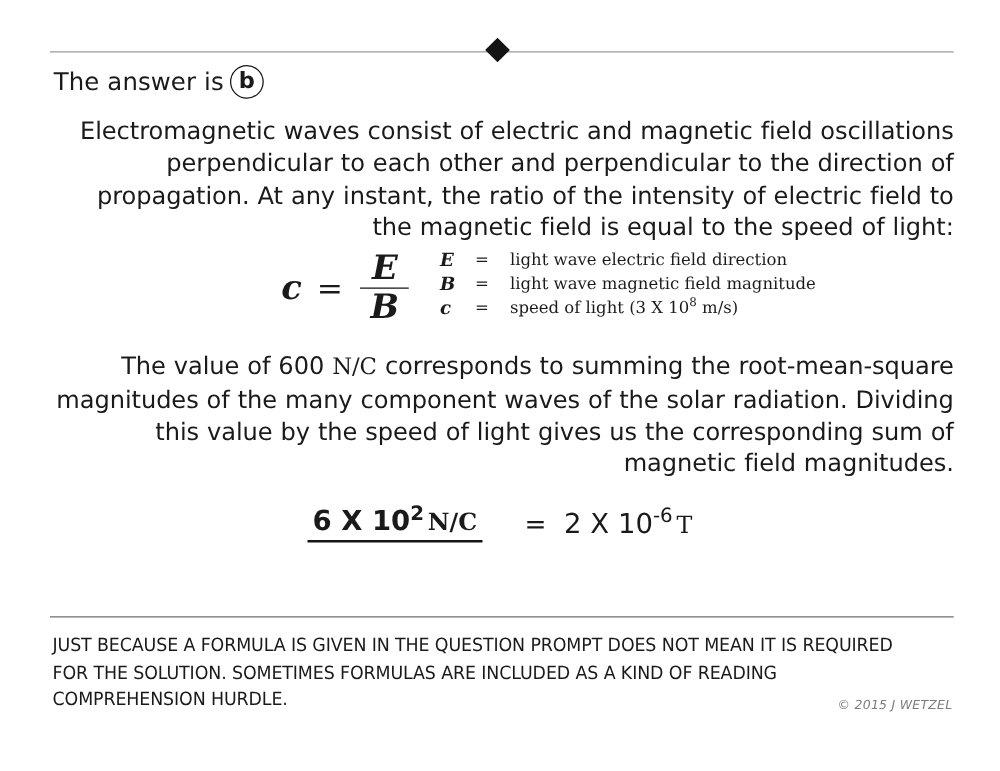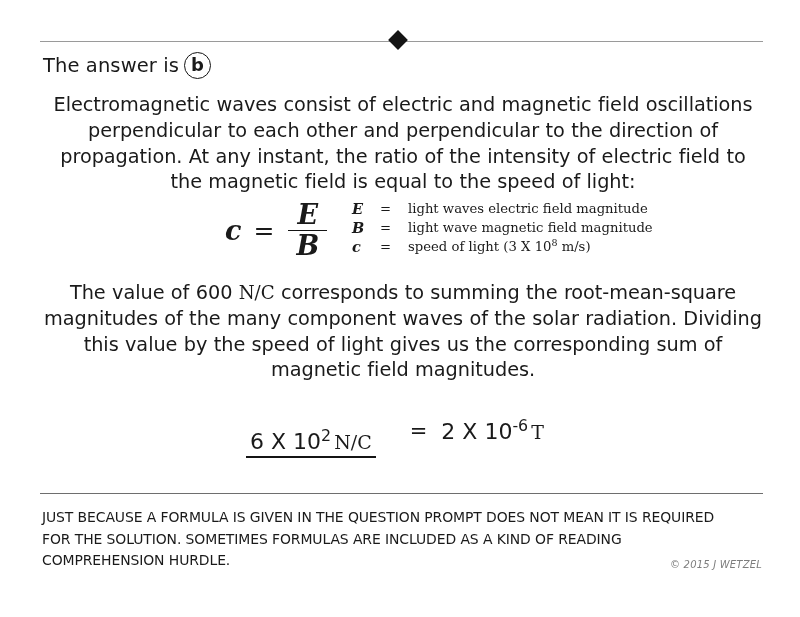--- a/index.html
+++ b/index.html
@@ -74,21 +74,21 @@
     font-size: 18px;
   }
 
   
   .para {
     position: absolute;
     left: 43px;
     width: 720px;
     font-size: 19.3px;
     line-height: 25.8px;
-    text-align: center;
+    text-align: right;
     letter-spacing: -0.05px;
     word-spacing: 0.3px;
   }
   .para1 { top: 92px; }
   .para2 { top: 280px; }
   .serif-inline {
     font-family: "DejaVu Serif", serif;
     font-size: 18.2px;
   }
 
@@ -171,22 +171,21 @@
   }
   .calc-frac {
     display: inline-flex;
     flex-direction: column;
     align-items: center;
   }
   .calc-num, .calc-den {
     white-space: nowrap;
     line-height: 28px;
     padding: 0 4px;
-    font-weight: 400;
-    margin-top: 24px;
+    font-weight: 700;
   }
   .calc-bar {
     width: 100%;
     height: 0;
     border-top: 2px solid #141414;
   }
   .calc-eq {
     margin: 0 14px 0 34px;
     font-size: 21px;
   }
@@ -258,21 +257,21 @@
       <span class="fb-bar"></span>
       <span class="fb-den">B</span>
     </span>
   </div>
 
   <table class="legend">
     <tbody>
       <tr>
         <td class="sym">E</td>
         <td class="eqs">=</td>
-        <td class="desc">light waves electric field magnitude</td>
+        <td class="desc">light wave electric field direction</td>
       </tr>
       <tr>
         <td class="sym">B</td>
         <td class="eqs">=</td>
         <td class="desc">light wave magnetic field magnitude</td>
       </tr>
       <tr class="pad-row">
         <td class="sym">c</td>
         <td class="eqs">=</td>
         <td class="desc"><span>speed of light   (3 X 10</span><sup>8</sup><span> m/s)</span></td>

